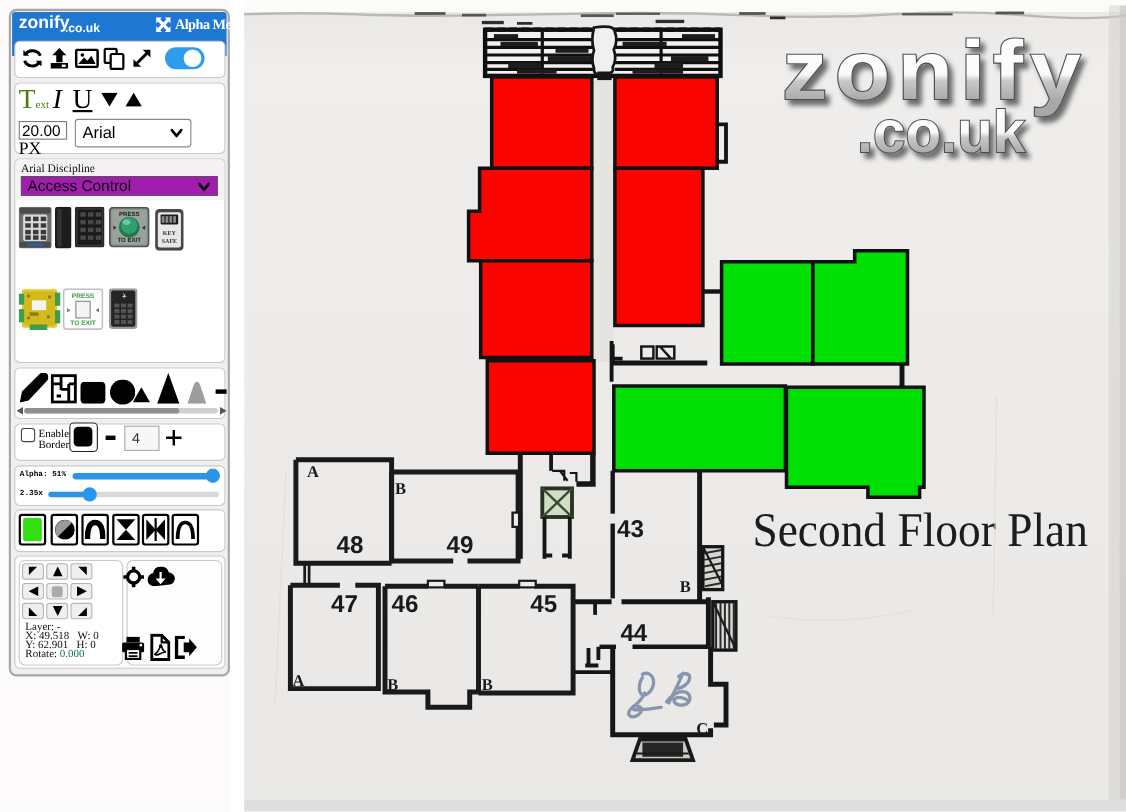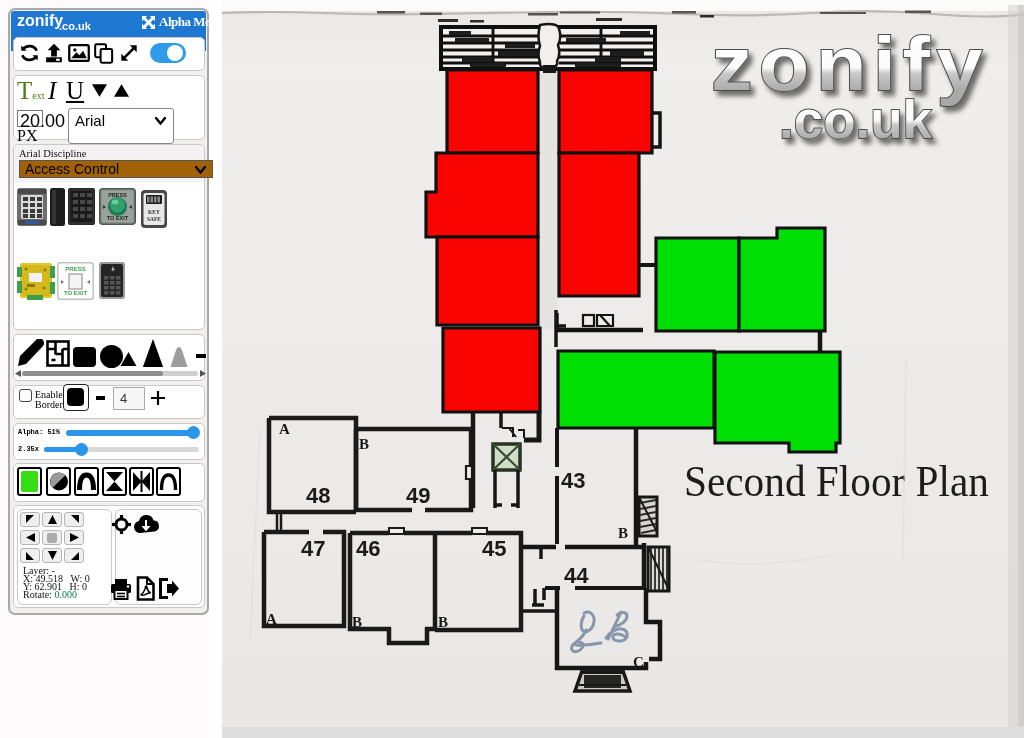--- a/index.html
+++ b/index.html
@@ -332,33 +332,33 @@
 <span class="abs serif" style="left:66px;top:77px;font-size:25px;text-decoration:underline;color:#000">U</span>
 
 <svg class="abs" style="left:92px;top:84px" width="15" height="13" viewBox="0 0 18 15">
     <path d="M0,0 h18 l-9,15 z" fill="#000"></path>
   </svg>
 
 <svg class="abs" style="left:114px;top:84px" width="15" height="13" viewBox="0 0 18 15">
     <path d="M0,15 h18 l-9,-15 z" fill="#000"></path>
   </svg>
 
-<div class="abs" style="left:17px;top:110px;width:26px;height:17px;border:1px solid #7a7a7a;background:#fff;font-size:18px;padding-left:2px">20.00</div>
+<div class="abs" style="left:17px;top:110px;width:44px;height:17px;border:1px solid #7a7a7a;background:#fff;font-size:14px;padding-left:2px">20.00</div>
 <span class="abs serif" style="left:17px;top:127px;font-size:16px">PX</span>
 
-<div class="abs" style="left:68px;top:108px;width:106px;height:36px;border:1px solid #888;border-radius:3px;background:#fff;font-size:15px;padding:3px 0 0 6px">Arial<svg class="abs" style="right:7px;top:8px" width="11" height="8" viewBox="0 0 11 8">
+<div class="abs" style="left:68px;top:108px;width:106px;height:26px;border:1px solid #888;border-radius:3px;background:#fff;font-size:15px;padding:3px 0 0 6px">Arial<svg class="abs" style="right:7px;top:8px" width="11" height="8" viewBox="0 0 11 8">
       <path d="M1,1 L5.5,6.5 L10,1" fill="none" stroke="#000" stroke-width="2.4" stroke-linecap="round"></path>
     </svg></div>
 
 <div class="pn" style="left:13px;top:144px;width:192px;height:186px"></div>
 <div class="abs" style="left:14px;top:145px;width:190px;height:37px;background:#f4f2f2;border-radius:4px 4px 0 0"></div>
 
 <span class="abs serif" style="left:19px;top:148px;font-size:10.5px;color:#111">Arial Discipline</span>
 
-<div class="abs" style="left:19px;top:160px;width:194px;height:18px;border:1.5px solid #555;background:#a16207;font-size:14px;padding:0 0 0 5px">Access Control<svg class="abs" style="right:6px;top:5px" width="11" height="8" viewBox="0 0 11 8">
+<div class="abs" style="left:19px;top:160px;width:179px;height:18px;border:1.5px solid #555;background:#a21caf;font-size:14px;padding:0 0 0 5px">Access Control<svg class="abs" style="right:6px;top:5px" width="11" height="8" viewBox="0 0 11 8">
       <path d="M1,1 L5.5,6.5 L10,1" fill="none" stroke="#000" stroke-width="2.4" stroke-linecap="round"></path>
     </svg></div>
 
 <svg class="abs" style="left:17px;top:188px" width="30" height="38" viewBox="0 0 30 38">
     <rect x="0" y="0" width="30" height="38" rx="3" fill="#6e6e6e"></rect>
     <rect x="1" y="1" width="28" height="5" fill="#4a4a4a"></rect>
     <rect x="1" y="32" width="28" height="5" fill="#4a4a4a"></rect>
     <rect x="4" y="7" width="22" height="24" rx="2" fill="#d8d8d8"></rect>
     <g fill="#3a3a3a">
       <rect x="6" y="9" width="5" height="4"></rect>

